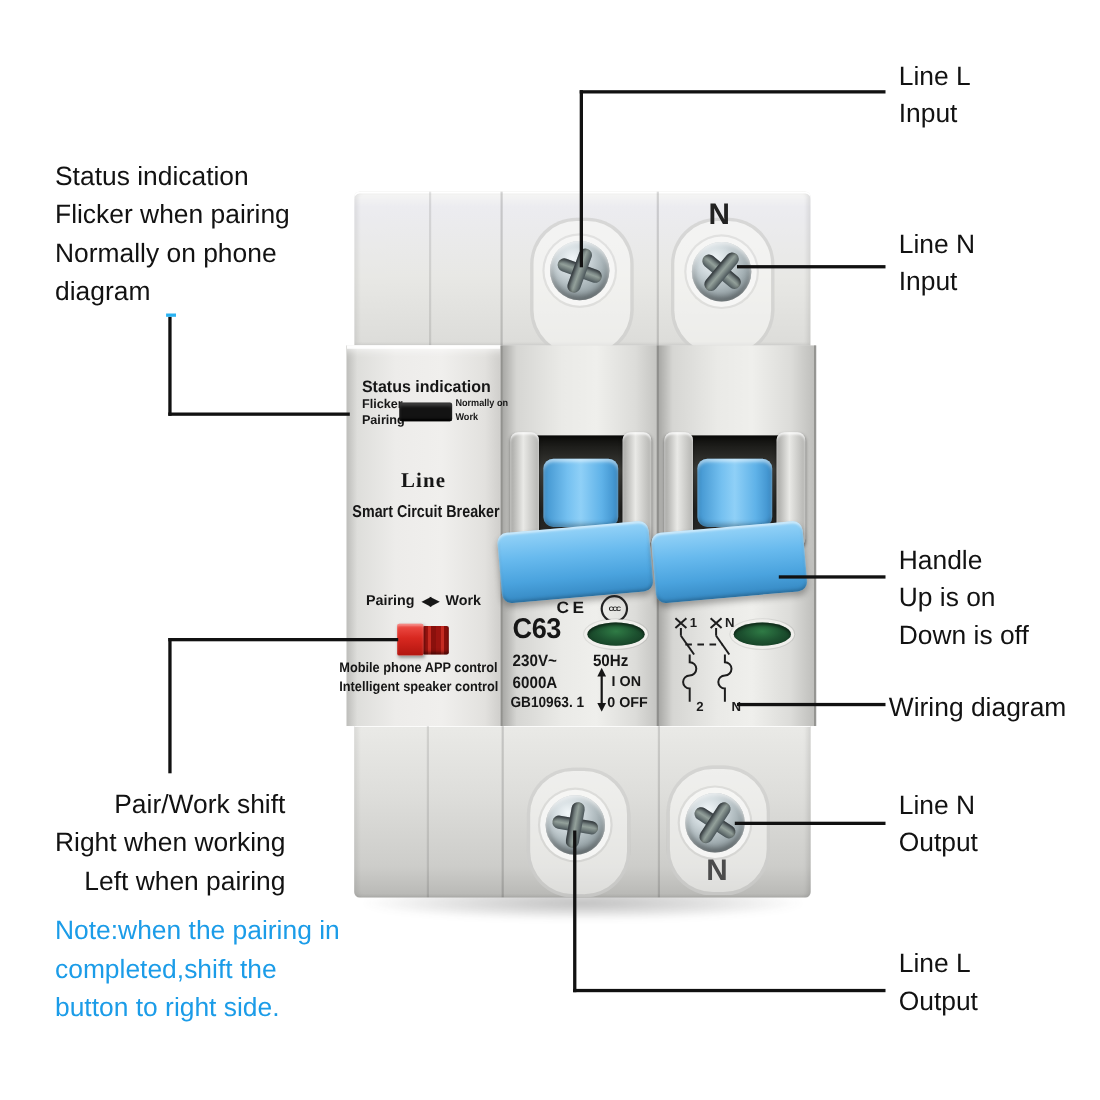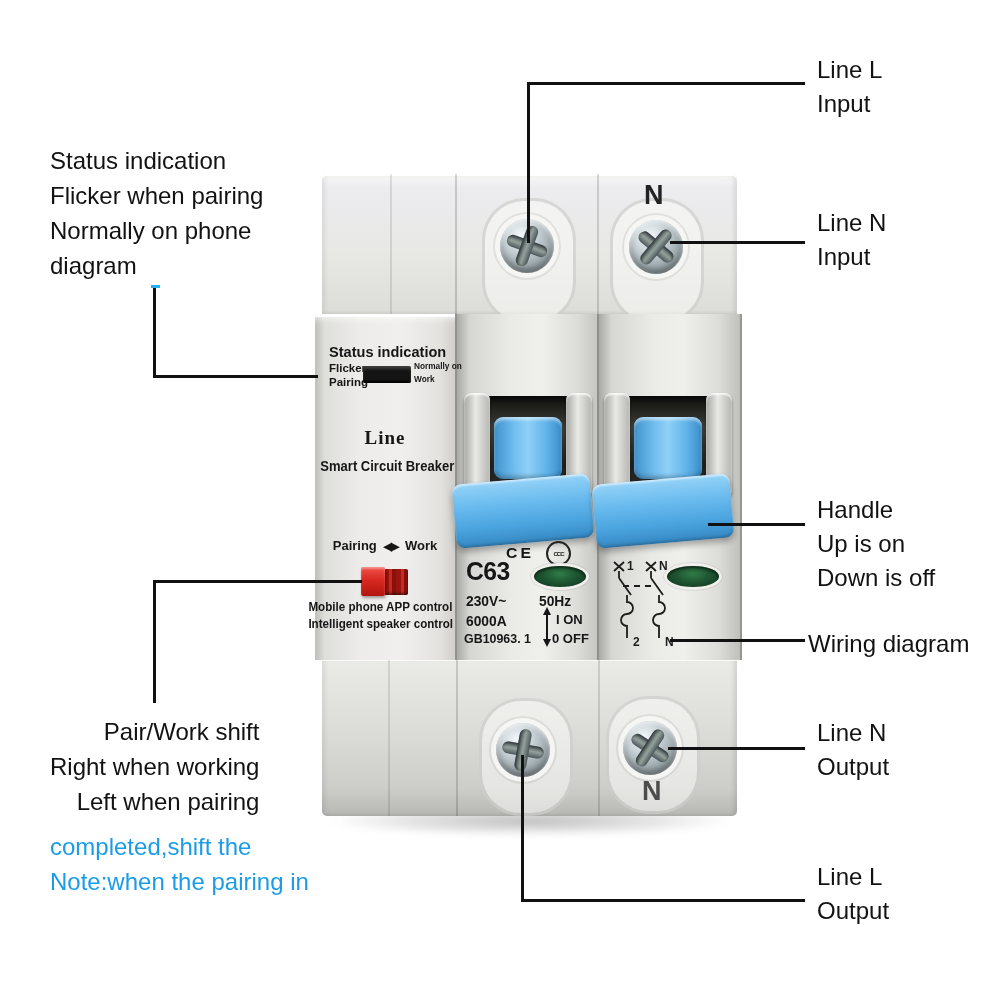--- a/index.html
+++ b/index.html
@@ -276,22 +276,23 @@
     <div>Flicker when pairing</div>
     <div>Normally on phone</div>
     <div>diagram</div>
   </div>
   <div class="ann ann-pairwork">
     <div>Pair/Work shift</div>
     <div>Right when working</div>
     <div>Left when pairing</div>
   </div>
   <div class="ann ann-note">
+    <div>Note:when the pairing in</div>
     <div>completed,shift the</div>
-    <div>Note:when the pairing in</div>
+    <div>button to right side.</div>
   </div>
   <div class="ann rt ann-ll-in">
     <div>Line L</div>
     <div>Input</div>
   </div>
   <div class="ann rt ann-ln-in">
     <div>Line N</div>
     <div>Input</div>
   </div>
   <div class="ann rt ann-handle">

